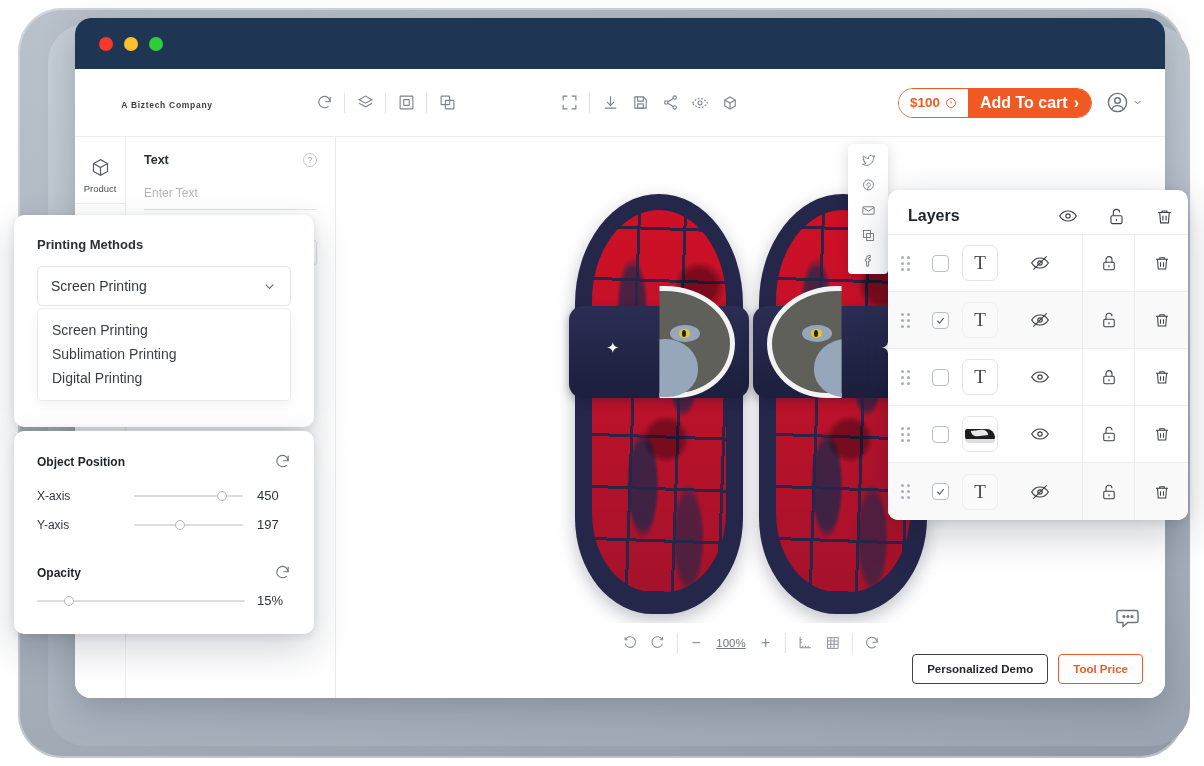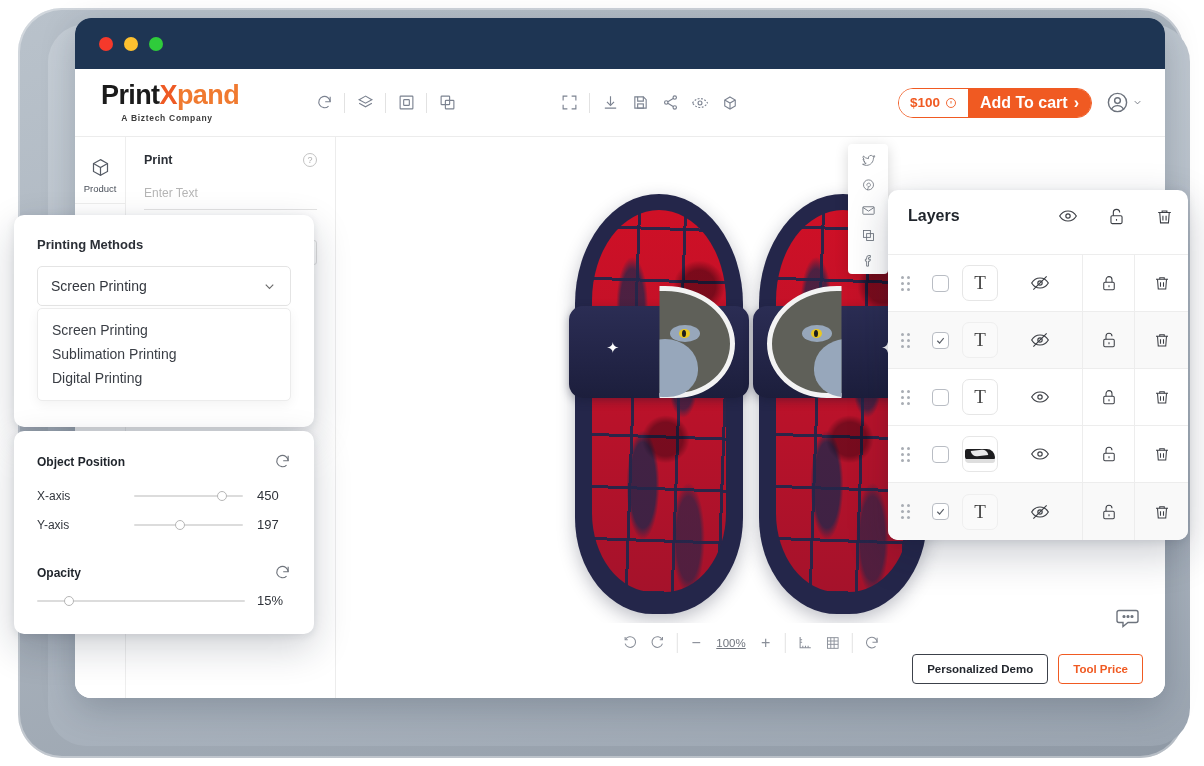--- a/index.html
+++ b/index.html
@@ -335,21 +335,21 @@
   
   .card-layers {
     position: absolute; left: 888px; top: 190px;
     width: 300px; background: #fff;
     border-radius: 10px;
     box-shadow: 0 14px 40px rgba(20,28,48,.22), 0 2px 8px rgba(20,28,48,.10);
     overflow: hidden; z-index: 22;
   }
   .layers-head {
     display: flex; align-items: center;
-    padding: 16px 0 28px 20px; border-bottom: 1px solid #ededed;
+    padding: 16px 0 8px 20px; border-bottom: 1px solid #ededed;
   }
   .layers-title { font-size: 16px; font-weight: bold; color: #1f242b; flex: 1; }
   .lh-ico { width: 48px; display: flex; justify-content: center; color: #3c3f45; cursor: pointer; }
   .layer-row {
     display: flex; align-items: center; height: 57px;
     border-bottom: 1px solid #ededed;
   }
   .layer-row.alt { background: #f9f9f9; }
   .layer-row:last-child { border-bottom: none; }
   .drag-handle {
@@ -410,23 +410,20 @@
 
     <div class="titlebar">
       <span class="dot red"></span>
       <span class="dot yellow"></span>
       <span class="dot green"></span>
     </div>
 
     <div class="appbar">
 
       <div class="logo-wrap">
-        <div class="logo-text">
-          <span>Print</span><span class="x">X</span><span class="pand">pand</span>
-        </div>
         <div class="logo-sub">A Biztech Company</div>
       </div>
 
       <div class="tool-group">
         <div class="ticon">
           <svg width="17" height="17" viewBox="0 0 24 24" fill="none" stroke="currentColor" stroke-width="1.6">
               <path d="M20 11a8 8 0 1 0-2.3 6"></path>
               <path d="M20 4v7h-7"></path>
             </svg>
         </div>
@@ -544,21 +541,21 @@
         <div class="rail-item spaced">
           <svg width="19" height="19" viewBox="0 0 24 24" fill="none" stroke="currentColor" stroke-width="1.3">
               <rect x="5" y="3" width="14" height="18" rx="1.5"></rect>
               <path d="M9 8h1.5M9 12h1.5M9 16h1.5M13 8h3M13 12h3M13 16h3"></path>
             </svg>
         </div>
       </div>
 
       <div class="left-panel">
         <div class="panel-head">
-          <span class="panel-title">Print</span>
+          <span class="panel-title">Text</span>
           <span class="q-mark">?</span>
         </div>
         <input class="text-input" placeholder="Enter Text" style="">
         <div class="font-row">
           <div class="font-select">
             <span class="font-name">CREEPSTER</span>
             <svg width="10" height="10" viewBox="0 0 24 24" fill="none" stroke="#9a9a9a" stroke-width="2.4">
                 <path d="M6 9l6 6 6-6"></path>
               </svg>
           </div>

